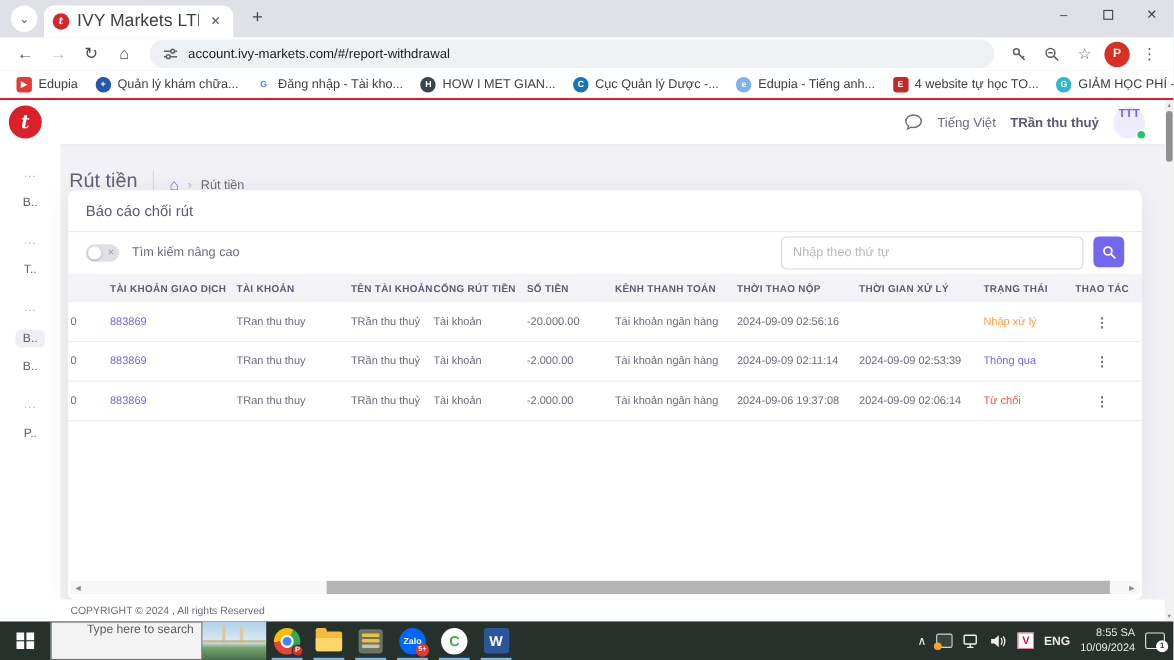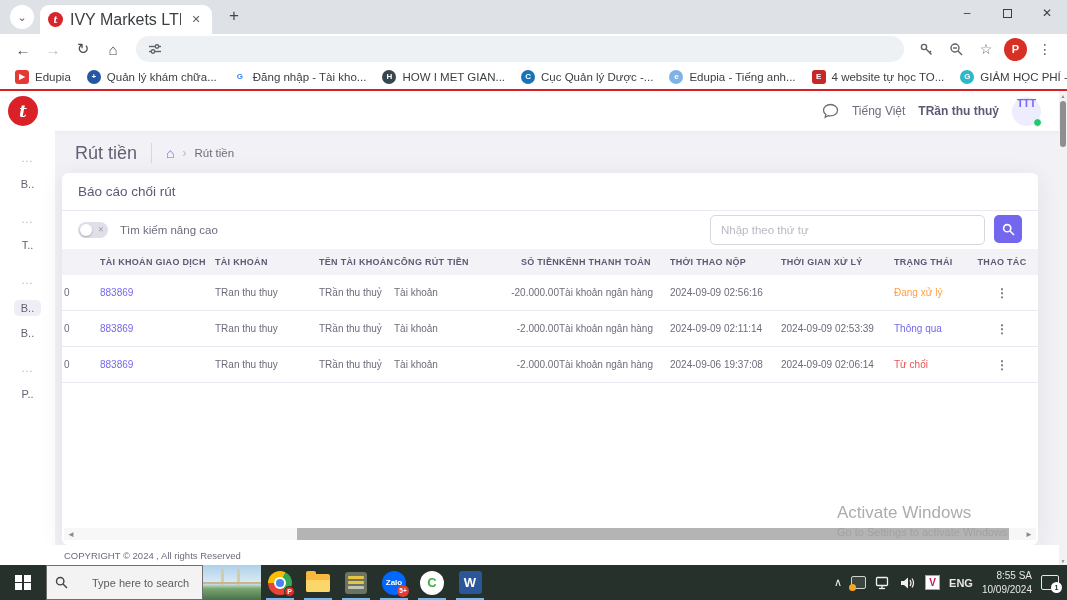--- a/index.html
+++ b/index.html
@@ -45,21 +45,21 @@
   .hdr-user{font-size:12px;font-weight:bold;color:#5e5873}
   .hdr-avatar{position:relative;width:29px;height:29px;border-radius:50%;background:#eeedfd;color:#7367f0;font-size:10.5px;font-weight:bold;display:flex;align-items:flex-start;justify-content:center}
   .hdr-avatar .dot{position:absolute;right:-1px;bottom:-1px;width:9px;height:9px;border-radius:50%;background:#28c76f;border:1.5px solid #fff}
 
   .sidebar{position:absolute;top:42px;left:0;bottom:0;width:55px;background:#fff;display:flex;flex-direction:column;align-items:center}
   .sb-group{margin-top:22px;height:14px;color:#aeacb8;font-size:10px;letter-spacing:1px}
   .sb-item{margin-top:11px;height:14px;font-size:11px;color:#625f6e}
   .sb-item.hl{background:#efeef6;border-radius:5px;padding:2px 7px;height:auto}
 
   .main{position:absolute;left:55px;top:42px;right:8px;bottom:0}
-  .crumb-row{height:44px;display:flex;align-items:center;padding:0 20px}
+  .crumb-row{height:44px;display:flex;align-items:flex-end;padding:0 8px}
   .pg-title{font-size:18px;color:#636077}
   .crumb-div{width:1px;height:20px;background:#d8d6de;margin:0 14px}
   .crumb-home{font-size:14px;line-height:1}
   .crumb-sep{font-size:12px;color:#b9b9c3;margin:0 8px}
   .crumb-item{font-size:11.5px;color:#6e6b7b}
 
   .card{position:absolute;left:7px;right:21px;top:42px;height:372px;background:#fff;border-radius:6px;box-shadow:0 4px 24px rgba(34,41,47,.08)}
   .card-title{padding:11px 16px;font-size:13.5px;color:#5e5873;border-bottom:1px solid #ebe9f1}
   .controls{display:flex;align-items:center;padding:8px 16px;height:38px}
   .toggle{position:relative;width:30px;height:16px;border-radius:9px;background:#e0dfe8;flex:none}
@@ -69,21 +69,21 @@
   .search-wrap{margin-left:auto;display:flex;align-items:flex-start}
   .order-input{width:275px;height:30px;border:1px solid #d8d6de;border-radius:5px;padding:0 10px;font-size:11.5px;color:#6e6b7b;outline:none;background:#fff}
   .order-input::placeholder{color:#b9b9c3}
   .search-btn{width:28px;height:28px;border:none;border-radius:5px;margin-left:9px;display:flex;align-items:center;justify-content:center;cursor:pointer}
 
   .tbl-head{display:flex;align-items:center;height:26px;background:#f3f2f7}
   .th{font-size:9px;font-weight:bold;letter-spacing:.3px;color:#5e5873;white-space:nowrap;overflow:hidden}
   .row{display:flex;align-items:center;height:36px;border-bottom:1px solid #ebe9f1;font-size:10px;color:#6e6b7b}
   .row span,.row a{white-space:nowrap;overflow:hidden}
   .c0{width:38px;padding-left:2px}.c1{width:115px}.c2{width:104px}.c3{width:75px}.c4{width:85px}
-  .c5{width:80px;text-align:right;}.c6{width:111px}.c7{width:111px}.c8{width:113px}
+  .c5{width:80px;text-align:left;}.c6{width:111px}.c7{width:111px}.c8{width:113px}
   .c9{width:76px}.c10{width:64px;text-align:center}
   .acct-link{text-decoration:none}
   .kebab{background:none;border:none;font-size:12px;color:#6e6b7b;font-weight:bold;cursor:pointer}
 
   .hscroll{position:absolute;left:2px;right:2px;bottom:5px;height:12px;background:#f7f7f7;display:flex;align-items:center}
   .hs-arrow{width:14px;text-align:center;font-size:8px;color:#8a8a8a;flex:none}
   .hs-arrow.right{margin-left:auto}
   .hs-thumb{position:absolute;left:233px;width:712px;top:0;height:12px;background:#b4b4b4}
 
   .watermark{position:absolute;left:782px;top:372px;z-index:6;color:#9e9ea3;opacity:.85;pointer-events:none}
@@ -95,21 +95,21 @@
   .vscroll{position:absolute;top:2px;right:0;bottom:0;width:8px;background:#f2f2f2;z-index:8}
   .vs-arrow{width:8px;height:9px;display:flex;align-items:center;justify-content:center;font-size:5px;color:#8a8a8a}
   .vs-arrow.down{position:absolute;bottom:0}
   .vs-thumb{position:absolute;top:10px;left:1px;width:6px;height:46px;background:#8f8f8f;border-radius:3px}
 
   
   .taskbar{position:absolute;left:0;right:0;bottom:0;height:35px;background:#26312b;display:flex;align-items:stretch;color:#e8e8e8;z-index:20}
   .tb-start{width:46px;display:flex;align-items:center;justify-content:center}
   .win-logo{display:grid;grid-template-columns:7px 7px;grid-template-rows:7px 7px;gap:1.5px}
   .win-logo i{background:#fff}
-  .tb-search{width:157px;background:#f3f3f3;border:1px solid #6f6f6f;display:flex;align-items:center;gap:24px;padding:0 8px;color:#5c5c5c;font-size:11px;white-space:nowrap;overflow:hidden}
+  .tb-search{width:138px;background:#f3f3f3;border:1px solid #6f6f6f;display:flex;align-items:flex-start;gap:24px;padding:0 8px;color:#5c5c5c;font-size:11px;white-space:nowrap;overflow:hidden}
   .tb-widget{width:58px;position:relative;overflow:hidden;background:linear-gradient(180deg,#aed0e8 0%,#dcebf5 52%,#79a56f 68%,#49704c 100%)}
   .tb-widget .tower{position:absolute;width:3px;height:16px;background:#d9c9a4;top:4px}
   .tb-widget .deck{position:absolute;left:0;right:0;top:17px;height:2px;background:#c9b58e}
   .tb-apps{display:flex}
   .tb-app{width:38px;display:flex;align-items:center;justify-content:center;position:relative}
   .tb-app .underline{position:absolute;left:5px;right:5px;bottom:0;height:2px;background:#76b9ed}
   .ic-chrome{position:relative;width:24px;height:24px;border-radius:50%;background:conic-gradient(from 150deg,#ea4335 0 33%,#fbbc05 0 66%,#34a853 0 100%)}
   .ic-chrome .core{position:absolute;left:6px;top:6px;width:12px;height:12px;border-radius:50%;background:#fff}
   .ic-chrome .core i{position:absolute;left:2px;top:2px;width:8px;height:8px;border-radius:50%;background:#4285f4}
   .badge{position:absolute;right:-3px;bottom:-2px;border-radius:50%;color:#fff;display:flex;align-items:center;justify-content:center;font-weight:bold}
@@ -165,20 +165,21 @@
     <span class="nav-ic">⌂</span>
     <div class="omnibox">
       <svg width="14" height="14" viewBox="0 0 14 14">
           <g stroke="#5f6368" stroke-width="1.4" fill="none">
             <line x1="1" y1="4.5" x2="13" y2="4.5"></line>
             <line x1="1" y1="9.5" x2="13" y2="9.5"></line>
             <circle cx="9" cy="4.5" r="1.7" fill="#fff"></circle>
             <circle cx="5" cy="9.5" r="1.7" fill="#fff"></circle>
           </g>
         </svg>
+      <span class="omni-url">account.ivy-markets.com/#/report-withdrawal</span>
     </div>
     <div class="tb-right">
       <span class="tb-ic">
         <svg width="15" height="15" viewBox="0 0 15 15">
             <g stroke="#5f6368" stroke-width="1.4" fill="none">
               <circle cx="5" cy="5" r="2.6"></circle>
               <line x1="7" y1="7" x2="12.5" y2="12.5"></line>
               <line x1="10.5" y1="10.5" x2="12" y2="9"></line>
             </g>
           </svg>
@@ -312,21 +313,21 @@
         <div class="row">
           <span class="c0">0</span>
           <a class="c1 acct-link" href="#" style="color: rgb(115, 103, 240);">883869</a>
           <span class="c2">TRan thu thuy</span>
           <span class="c3">TRần thu thuỷ</span>
           <span class="c4">Tài khoản</span>
           <span class="c5">-20.000.00</span>
           <span class="c6">Tài khoản ngân hàng</span>
           <span class="c7">2024-09-09 02:56:16</span>
           <span class="c8"></span>
-          <span class="c9" style="color: rgb(255, 159, 67);">Đang xử lý</span>
+          <span class="c9" style="color: rgb(255, 159, 67);">Nhập xử lý</span>
           <span class="c10"><button class="kebab">⋮</button></span>
         </div>
 
         <div class="row">
           <span class="c0">0</span>
           <a class="c1 acct-link" href="#" style="color: rgb(115, 103, 240);">883869</a>
           <span class="c2">TRan thu thuy</span>
           <span class="c3">TRần thu thuỷ</span>
           <span class="c4">Tài khoản</span>
           <span class="c5">-2.000.00</span>
@@ -351,24 +352,20 @@
           <span class="c10"><button class="kebab">⋮</button></span>
         </div>
 
         <div class="hscroll">
           <span class="hs-arrow">◄</span>
           <span class="hs-thumb"></span>
           <span class="hs-arrow right">►</span>
         </div>
       </div>
 
-      <div class="watermark">
-        <div class="wm1">Activate Windows</div>
-        <div class="wm2">Go to Settings to activate Windows</div>
-      </div>
 
       <div class="site-footer">
         <span>COPYRIGHT © 2024 , All rights Reserved</span>
       </div>
     </div>
 
     <div class="vscroll">
       <span class="vs-arrow">▲</span>
       <span class="vs-thumb"></span>
       <span class="vs-arrow down">▼</span>

